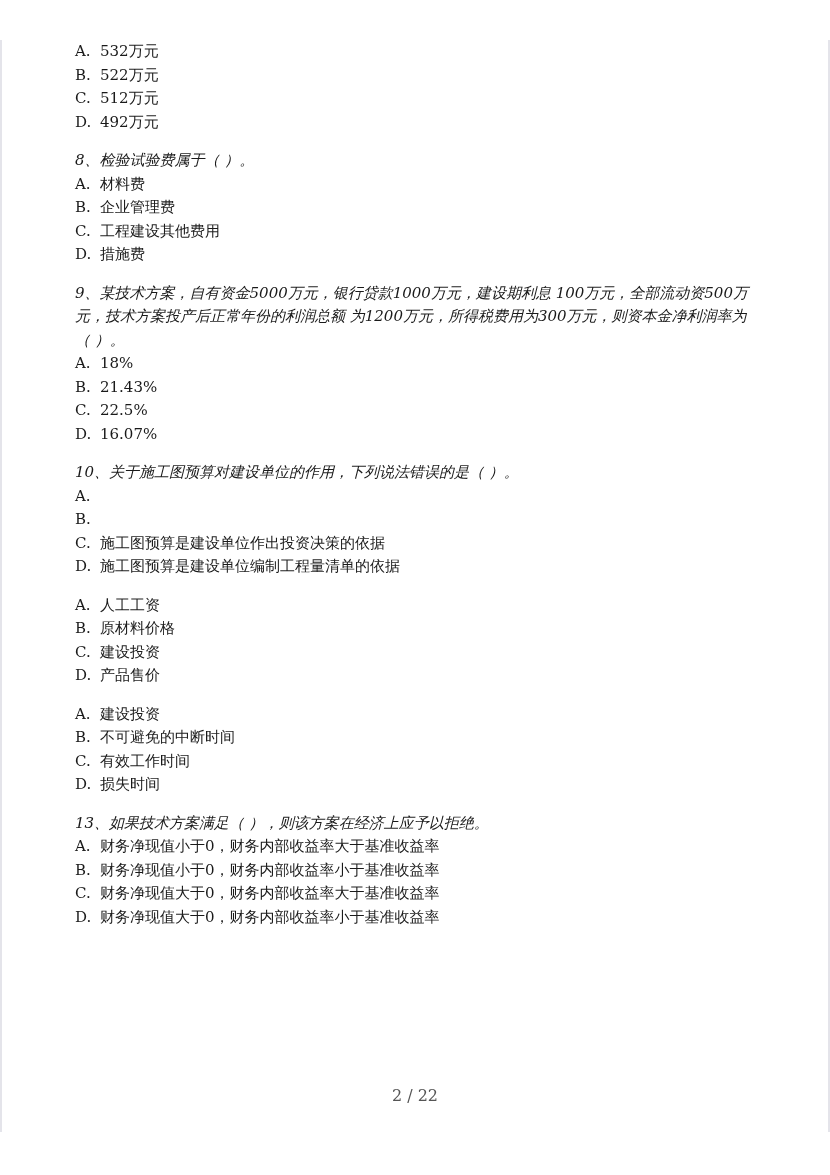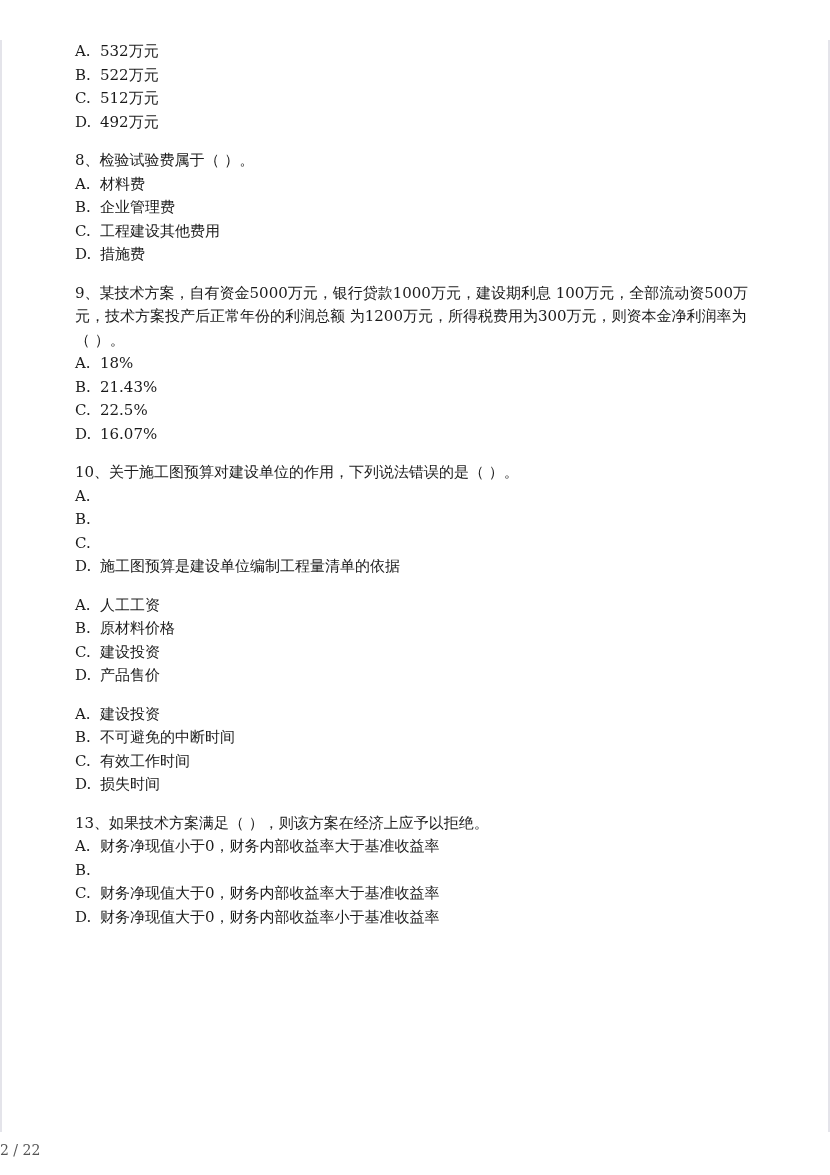--- a/index.html
+++ b/index.html
@@ -41,38 +41,39 @@
       font-size: 15px;
       line-height: 23.5px;
       height: 23.5px;
       white-space: nowrap;
     }
     .q-stem {
       font-size: 15px;
       line-height: 23.5px;
       white-space: normal;
       width: 682px;
+      font-style: italic;
     }
     .gap {
       height: 15px;
     }
     .opt {
       display: flex;
     }
     .opt-letter {
       display: inline-block;
       width: 25px;
     }
     .footer {
       position: absolute;
       left: 0;
       width: 830px;
-      top: 1142px;
-      text-align: left;
-      font-size: 14px;
+      top: 1086px;
+      text-align: center;
+      font-size: 16px;
       color: #555555;
       font-family: "DejaVu Serif", "Liberation Serif", serif;
     }
   </style>
 </head>
 <body>
 
 <div class="page-edge-left"></div>
 <div class="page-edge-right"></div>
 
@@ -143,20 +144,21 @@
   <div>
     <div class="q-stem">10、关于施工图预算对建设单位的作用，下列说法错误的是（ ）。</div>
     <div class="line opt">
         <span class="opt-letter">A.</span>
       </div>
     <div class="line opt">
         <span class="opt-letter">B.</span>
       </div>
     <div class="line opt">
         <span class="opt-letter">C.</span>
+        <span>施工图预算是建设单位作出投资决策的依据</span>
       </div>
     <div class="line opt">
         <span class="opt-letter">D.</span>
         <span>施工图预算是建设单位编制工程量清单的依据</span>
       </div>
   </div>
   <div class="gap"></div>
 
   <div>
     <div class="line opt">
@@ -199,20 +201,21 @@
   <div class="gap"></div>
 
   <div>
     <div class="q-stem">13、如果技术方案满足（ ），则该方案在经济上应予以拒绝。</div>
     <div class="line opt">
         <span class="opt-letter">A.</span>
         <span>财务净现值小于0，财务内部收益率大于基准收益率</span>
       </div>
     <div class="line opt">
         <span class="opt-letter">B.</span>
+        <span>财务净现值小于0，财务内部收益率小于基准收益率</span>
       </div>
     <div class="line opt">
         <span class="opt-letter">C.</span>
         <span>财务净现值大于0，财务内部收益率大于基准收益率</span>
       </div>
     <div class="line opt">
         <span class="opt-letter">D.</span>
         <span>财务净现值大于0，财务内部收益率小于基准收益率</span>
       </div>
   </div>

